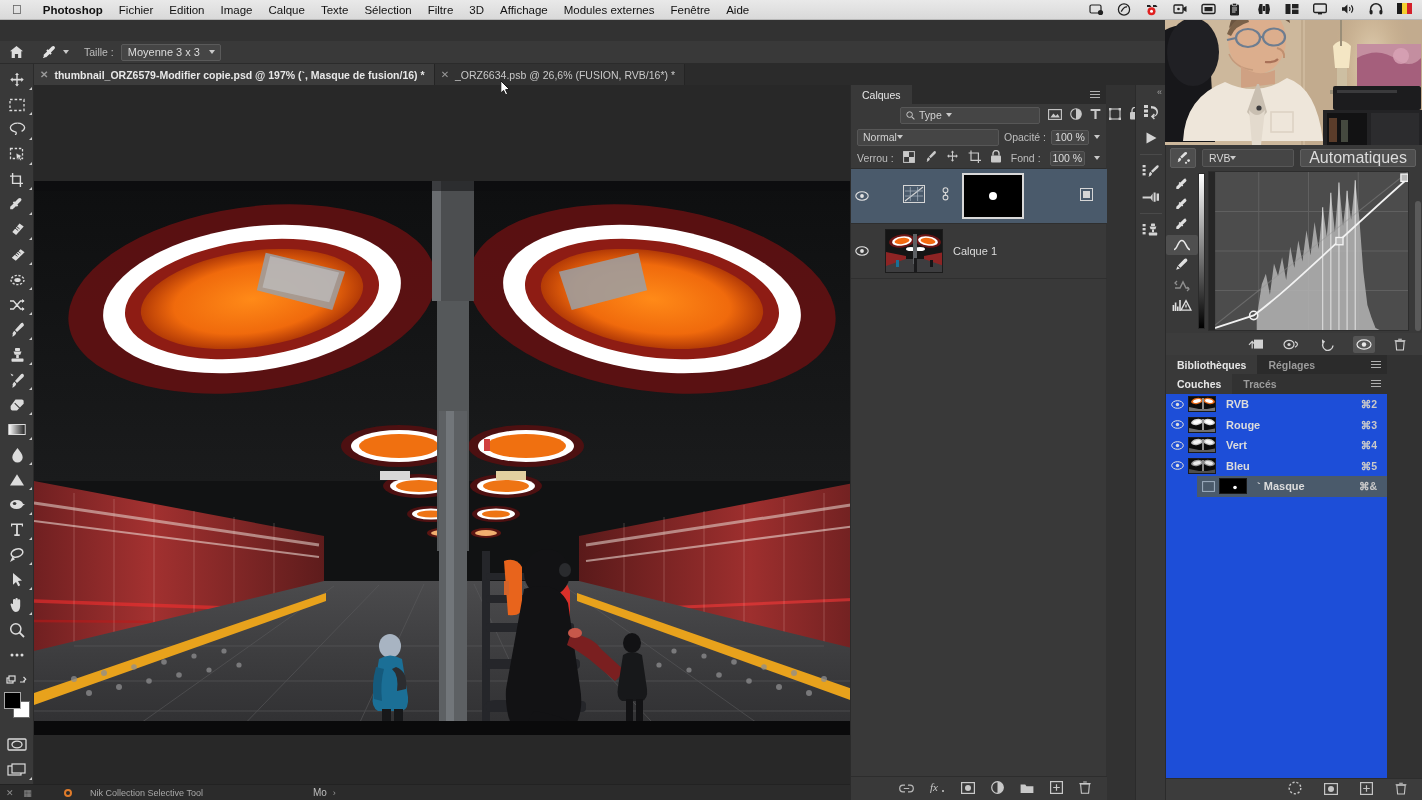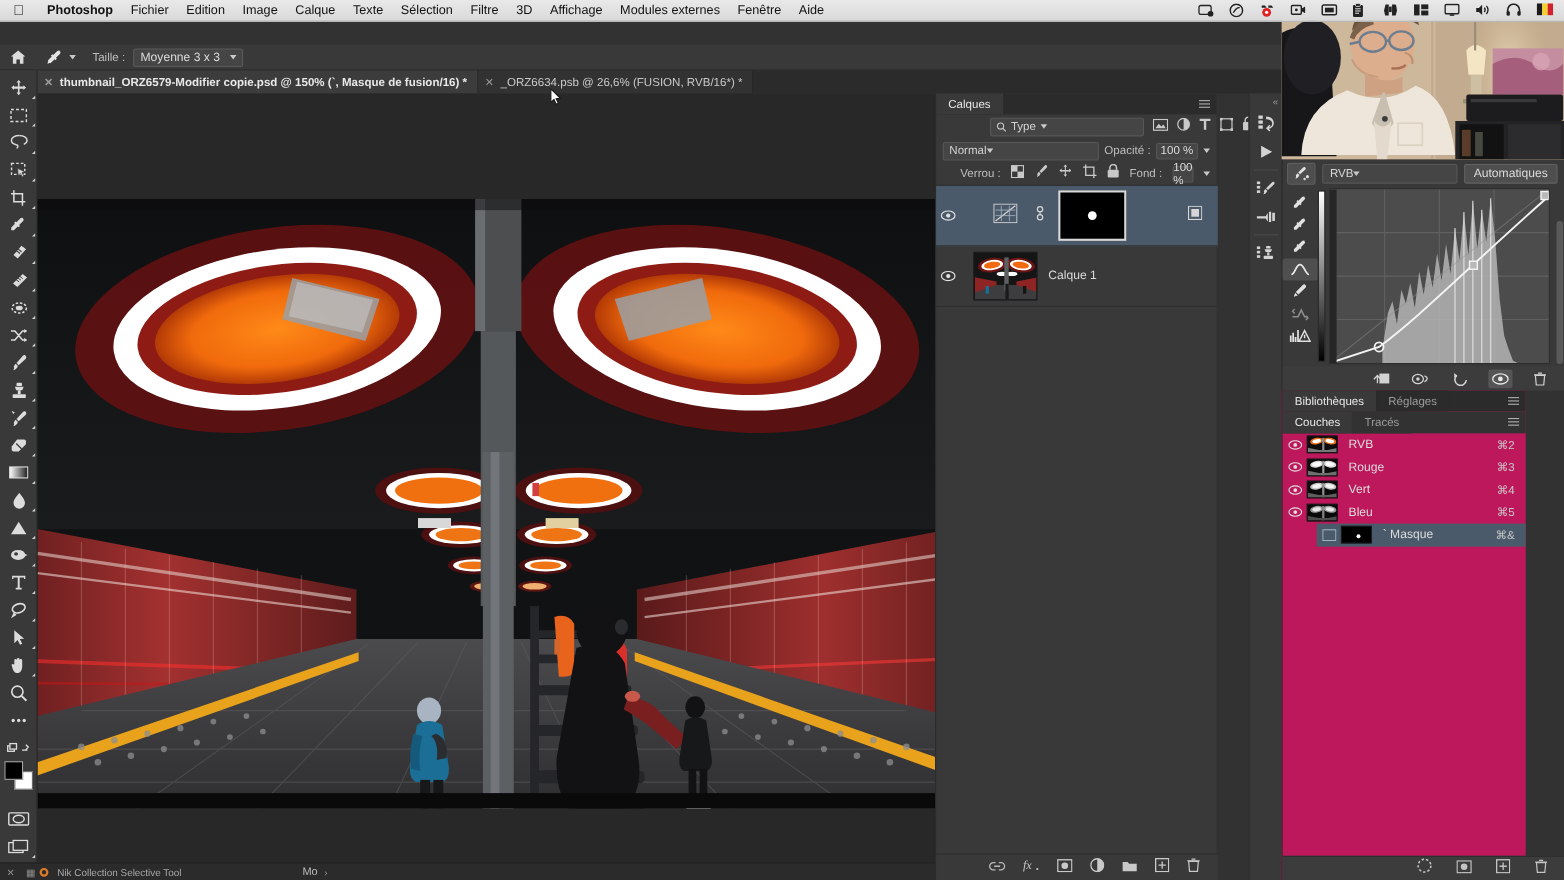--- a/index.html
+++ b/index.html
@@ -72,21 +72,21 @@
   .vscroll { position:absolute; right:3px; top:215px; width:9px; height:290px;
     background:#9a9a9a; border-radius:5px; }
   .hscroll { position:absolute; left:388px; bottom:5px; width:230px; height:6px;
     background:#777; border-radius:3px; }
 
   
   .statusbar { position:absolute; left:0; top:764px; width:879px; height:16px;
     background:#2b2b2b; display:flex; align-items:center; color:#8d8d8d; font-size:9px;
     border-top:1px solid #222; }
   .sb-ic { margin:0 4px 0 6px; }
-  .nik { display:flex; align-items:center; gap:8px; color:#a8a8a8; }
+  .nik { display:flex; align-items:center; gap:18px; margin-left:28px; color:#a8a8a8; }
   .nik-dot { width:8px;height:8px;border-radius:50%;border:2px solid #e07b2a; }
   .sb-mb { margin-left:110px; color:#bdbdbd; font-size:10px; }
 
   
   .layerspanel { position:absolute; left:850px; top:65px; width:256px; height:715px;
     background:#393939; border-left:1px solid #2b2b2b; }
   .panel-tabs { height:19px; background:#2b2b2b; display:flex; align-items:stretch; position:relative; }
   .ptab { padding:0 11px; display:flex; align-items:center; font-size:10.5px; color:#9b9b9b;
     background:#2b2b2b; }
   .ptab.active { background:#393939; color:#e6e6e6; }
@@ -97,21 +97,21 @@
   .filtersel { flex:0 0 140px; height:17px; background:#454545; border:1px solid #575757;
     border-radius:2px; display:flex; align-items:center; padding:0 5px; gap:4px;
     font-size:10.5px; color:#d2d2d2; position:relative; }
   .fic { display:flex; gap:8px; align-items:center; margin-left:2px; }
   .modrow { height:22px; display:flex; align-items:center; padding:0 6px; gap:5px; }
   .modesel { flex:1; height:17px; background:#454545; border:1px solid #575757; border-radius:2px;
     display:flex; align-items:center; padding:0 5px; font-size:10.5px; color:#d2d2d2; position:relative; }
   .lbl { font-size:10.5px; color:#bdbdbd; white-space:nowrap; }
   .numbox { width:38px; height:15px; background:#454545; border:1px solid #575757; border-radius:2px;
     font-size:10.5px; color:#dcdcdc; display:flex; align-items:center; justify-content:center; }
-  .lockrow { height:21px; display:flex; align-items:center; padding:0 22px; gap:9px;
+  .lockrow { height:21px; display:flex; align-items:center; padding:0 6px; gap:9px;
     border-bottom:1px solid #2d2d2d; }
 
   .layerlist { position:absolute; left:0; top:84px; width:256px; height:690px; }
   .layer { height:55px; display:flex; align-items:center; border-bottom:1px solid #2f2f2f;
     position:relative; }
   .layer.selected { background:#4a5a6b; }
   .lvis { width:22px; display:flex; justify-content:center; }
   .thumb { width:58px; height:44px; border:1px solid #1c1c1c; margin-left:2px; overflow:hidden;
     position:relative; background:#111; }
   .maskthumb { width:62px; height:46px; background:#000; border:2px solid #d8d8d8; margin-left:34px;
@@ -138,40 +138,40 @@
 
   
   .curvespanel { position:absolute; left:1165px; top:145px; width:257px; height:210px;
     background:#393939; border-left:1px solid #2b2b2b; }
   .cv-top { height:26px; display:flex; align-items:center; padding:0 6px 0 4px; gap:6px; }
   .cv-presetbtn { width:26px; height:20px; background:#4e4e4e; border:1px solid #5d5d5d;
     border-radius:2px; display:flex; align-items:center; justify-content:center; }
   .cv-sel { flex:1; height:18px; background:#454545; border:1px solid #575757; border-radius:2px;
     display:flex; align-items:center; padding:0 6px; font-size:10.5px; color:#d8d8d8; position:relative; }
   .cv-auto { height:18px; background:#4e4e4e; border:1px solid #616161; border-radius:2px;
-    display:flex; align-items:center; padding:0 8px; font-size:11px; color:#dcdcdc; }
+    display:flex; align-items:center; padding:0 8px; font-size:16px; color:#dcdcdc; }
   .cv-body { position:absolute; left:0; top:26px; width:257px; height:160px; display:flex; }
   .cv-tools { width:32px; padding-top:4px; }
   .cvt { width:32px; height:20px; display:flex; align-items:center; justify-content:center; }
   .cvt.active { background:#4f4f4f; border-radius:2px; }
   .cv-graphwrap { flex:1; display:flex; padding-right:14px; }
   .cv-ramp { width:7px; background:linear-gradient(to top,#000,#fff); margin:2px 3px 2px 0;
     border:1px solid #2b2b2b; }
   .cv-graph { flex:1; background:#4a4a4a; border:1px solid #2d2d2d; position:relative; overflow:hidden; }
   .cv-foot { position:absolute; left:0; bottom:0; width:257px; height:22px; background:#3c3c3c;
     display:flex; align-items:center; justify-content:flex-end; gap:14px; padding-right:12px; }
   .cv-foot .fbtn { width:22px; height:17px; display:flex; align-items:center; justify-content:center;
     border-radius:2px; }
   .cv-foot .fbtn.on { background:#555; }
   .cv-scroll { position:absolute; right:2px; top:30px; width:6px; height:130px; background:#5a5a5a;
     border-radius:3px; }
 
   
   .chanpanel { position:absolute; left:1165px; top:355px; width:222px; height:445px;
-    background:#be185d; border-left:1px solid #2b2b2b; }
+    background:#1d4ed8; border-left:1px solid #2b2b2b;font-weight:bold; }
   .ch-tabs1 { height:19px; background:#2b2b2b; display:flex; position:relative; }
   .ch-tabs2 { height:20px; background:#323232; display:flex; position:relative; }
   .chrow { height:20.5px; display:flex; align-items:center; font-size:11px; color:#dcdcdc;
     position:relative; }
   .chrow.selected { background:#4a5a6b;margin-left:31px; }
   .chvis { width:22px; display:flex; justify-content:center; }
   .chthumb { width:28px; height:16px; border:1px solid #1a1a1a; overflow:hidden; position:relative;
     background:#000; }
   .chname { margin-left:10px; }
   .chkey { position:absolute; right:10px; font-size:10.5px; color:#c9c9c9; }
@@ -291,21 +291,21 @@
       <div class="ob-lbl lbl">Taille :</div>
       <div class="sel" style="width:100px; margin-left:7px;">
         <span>Moyenne 3 x 3</span>
         <span class="chev cv"></span>
       </div>
     </div>
 
     <div class="tabbar">
       <div class="tab active">
         <span class="x">✕</span>
-        <span>thumbnail_ORZ6579-Modifier copie.psd @ 150% (`, Masque de fusion/16) *</span>
+        <span>thumbnail_ORZ6579-Modifier copie.psd @ 197% (`, Masque de fusion/16) *</span>
       </div>
       <div class="tab">
         <span class="x">✕</span>
         <span>_ORZ6634.psb @ 26,6% (FUSION, RVB/16*) *</span>
       </div>
       <div class="collapse-arrows">«</div>
     </div>
 
     <div class="toolbar">
       <div class="tool">

